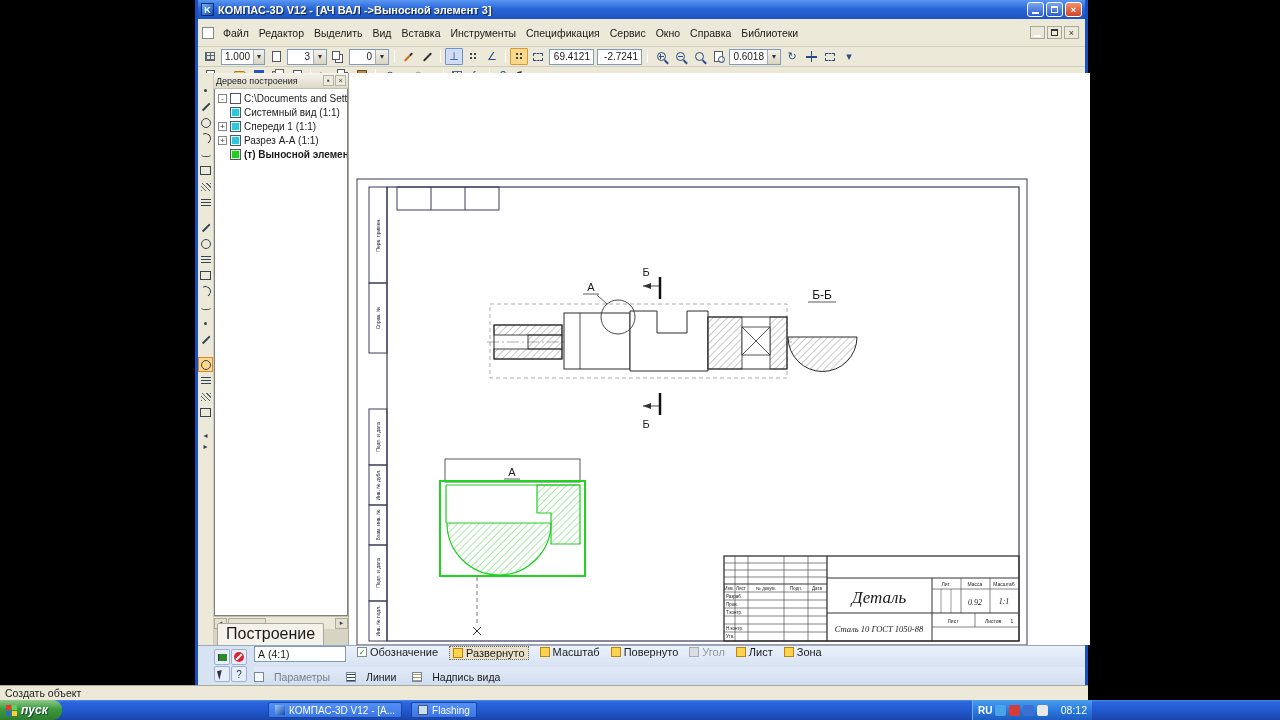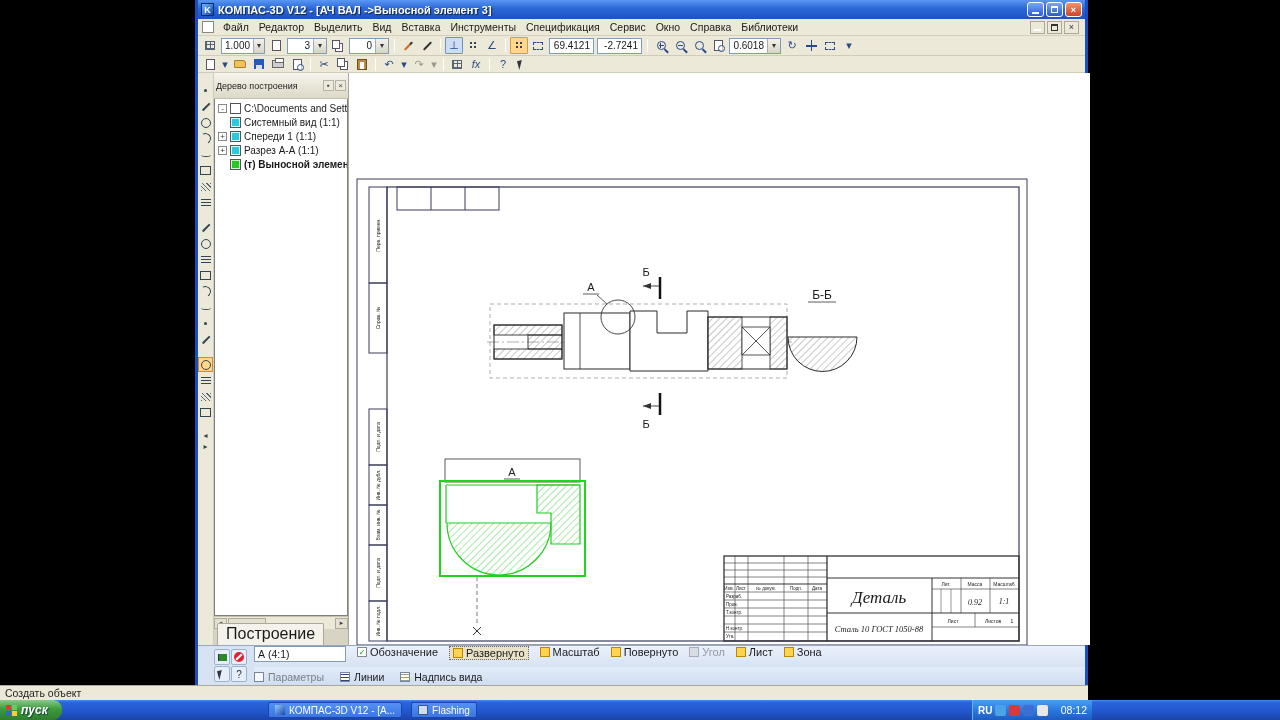--- a/index.html
+++ b/index.html
@@ -19,21 +19,21 @@
              display:flex; align-items:center; justify-content:center; }
   .ttl { flex:1; overflow:hidden; text-overflow:ellipsis; text-shadow:1px 1px 1px #123; }
   .wbtns { display:flex; gap:2px; }
   .wbtn { width:17px; height:15px; border-radius:3px; border:1px solid #fff;
           background:linear-gradient(180deg,#7ba7f0,#2a5cd0); color:#fff; font-size:9px; font-weight:bold;
           display:flex; align-items:center; justify-content:center; }
   .wbtn.close { background:linear-gradient(180deg,#f0926c,#d0442a); }
   .glyph-min { width:7px; height:2px; background:#fff; margin-top:7px; }
   .glyph-rest { width:7px; height:7px; border:1px solid #fff; border-top-width:2px; }
 
-  .menubar { height:17px; background:#ece9d8; border-bottom:1px solid #d4d0c0;
+  .menubar { height:28px; background:#ece9d8; border-bottom:1px solid #d4d0c0;
              display:flex; align-items:center; font-size:10.5px; padding:0 2px; }
   .mdiicon { width:12px; height:12px; background:#fff; border:1px solid #888; margin:0 4px 0 2px; }
   .mitem { padding:1px 5px; }
   .mdibtns { margin-left:auto; display:flex; gap:2px; padding-right:4px; }
   .mdib { width:15px; height:13px; background:#ece9d8; border:1px solid #aca899;
           display:flex; align-items:center; justify-content:center; font-size:9px; color:#333; }
 
   .tb { background:#ece9d8; border-bottom:1px solid #d0ccba; display:flex; align-items:center;
         padding:0 3px; gap:1px; }
   .tb1 { height:20px; } .tb2 { height:17px; }
@@ -101,21 +101,21 @@
   .sh-arc::before { width:9px; height:9px; border:1.5px solid #345; border-radius:50%;
                     border-bottom-color:transparent; border-left-color:transparent; transform:rotate(15deg); }
   .sh-dot::before { width:3px; height:3px; background:#345; border-radius:50%; }
   .sh-hatch::before { width:10px; height:8px; background:repeating-linear-gradient(45deg,#567 0 1px,transparent 1px 3px); }
   .sh-dim::before { width:10px; height:1px; background:#345; box-shadow:0 -3px 0 #345, 0 3px 0 #345; }
   .sh-wave::before { width:10px; height:4px; border-bottom:1.5px solid #345; border-radius:0 0 50% 50%; }
   .larr { font-size:8px; color:#345; height:10px; display:flex; align-items:center; }
 
   .treepanel { width:135px; background:#ece9d8; border-right:1px solid #aca899; display:flex;
                flex-direction:column; font-size:10px; }
-  .thead { height:26px; background:linear-gradient(#f6f4ec,#ddd9c8); border-bottom:1px solid #c4c0b0;
+  .thead { height:16px; background:linear-gradient(#f6f4ec,#ddd9c8); border-bottom:1px solid #c4c0b0;
            display:flex; align-items:center; padding:0 2px; font-size:9px; color:#222; }
   .thead .t { flex:1; overflow:hidden; white-space:nowrap; }
   .thbtn { width:11px; height:11px; display:flex; align-items:center; justify-content:center;
            font-size:8px; color:#444; border:1px solid #b8b4a4; background:#eceadc; margin-left:1px; }
   .tbody { flex:1; background:#fff; border:1px solid #808080; border-top:none; overflow:hidden; padding-top:2px; }
   .trow { height:14px; display:flex; align-items:center; white-space:nowrap; padding-left:3px; }
   .trow .sp { width:12px; flex:0 0 12px; }
   .expbox { width:9px; height:9px; flex:0 0 9px; border:1px solid #888; background:#fff; color:#333;
             font-size:8px; line-height:7px; text-align:center; margin-right:3px; }
   .nico { width:11px; height:11px; flex:0 0 11px; margin-right:3px; border:1px solid #555; }
@@ -146,21 +146,21 @@
   .ptext { width:92px; height:16px; background:#fff; border:1px solid #7f9db9; padding:0 3px;
            display:flex; align-items:center; font-size:10.5px; }
   .ptog { display:flex; align-items:center; gap:3px; margin-left:11px; white-space:nowrap; }
   .psq { width:10px; height:10px; background:#ffd34e; border:1px solid #b8860b; flex:0 0 10px;
          font-size:8px; line-height:9px; text-align:center; color:#0a0; }
   .psq.chk { background:#fff; border-color:#888; }
   .ptog.focused { border:1px dotted #667; background:#e9e2c8; padding:0 3px; }
   .ptog.disabled { color:#94999f; } .ptog.disabled .psq { background:#d9dce0; border-color:#aab; }
   .prow2 { position:absolute; left:56px; top:21px; right:0; height:19px; display:flex; align-items:center;
            gap:16px; font-size:10.5px; background:linear-gradient(#e2ebf8,#cfdcf0); }
-  .ptab { display:flex; align-items:center; gap:4px; }
+  .ptab { display:flex; align-items:center; gap:10px; }
   .ptab .ticon { width:10px; height:10px; border:1px solid #789; background:#f6f8fc; }
   .ticon.lines { background:repeating-linear-gradient(0deg,#347 0 1px,transparent 1px 3px) #fff; }
   .ticon.abc { background:repeating-linear-gradient(0deg,#999 0 1px,transparent 1px 3px) #ffd; }
   .ptab.dim { color:#7a8088; }
 
   
   .statusbar { position:absolute; left:0; top:685px; width:1088px; height:15px; background:#ece9d8;
                border-top:1px solid #aca899; display:flex; align-items:center; padding-left:5px;
                font-size:10.5px; color:#222; }
 

